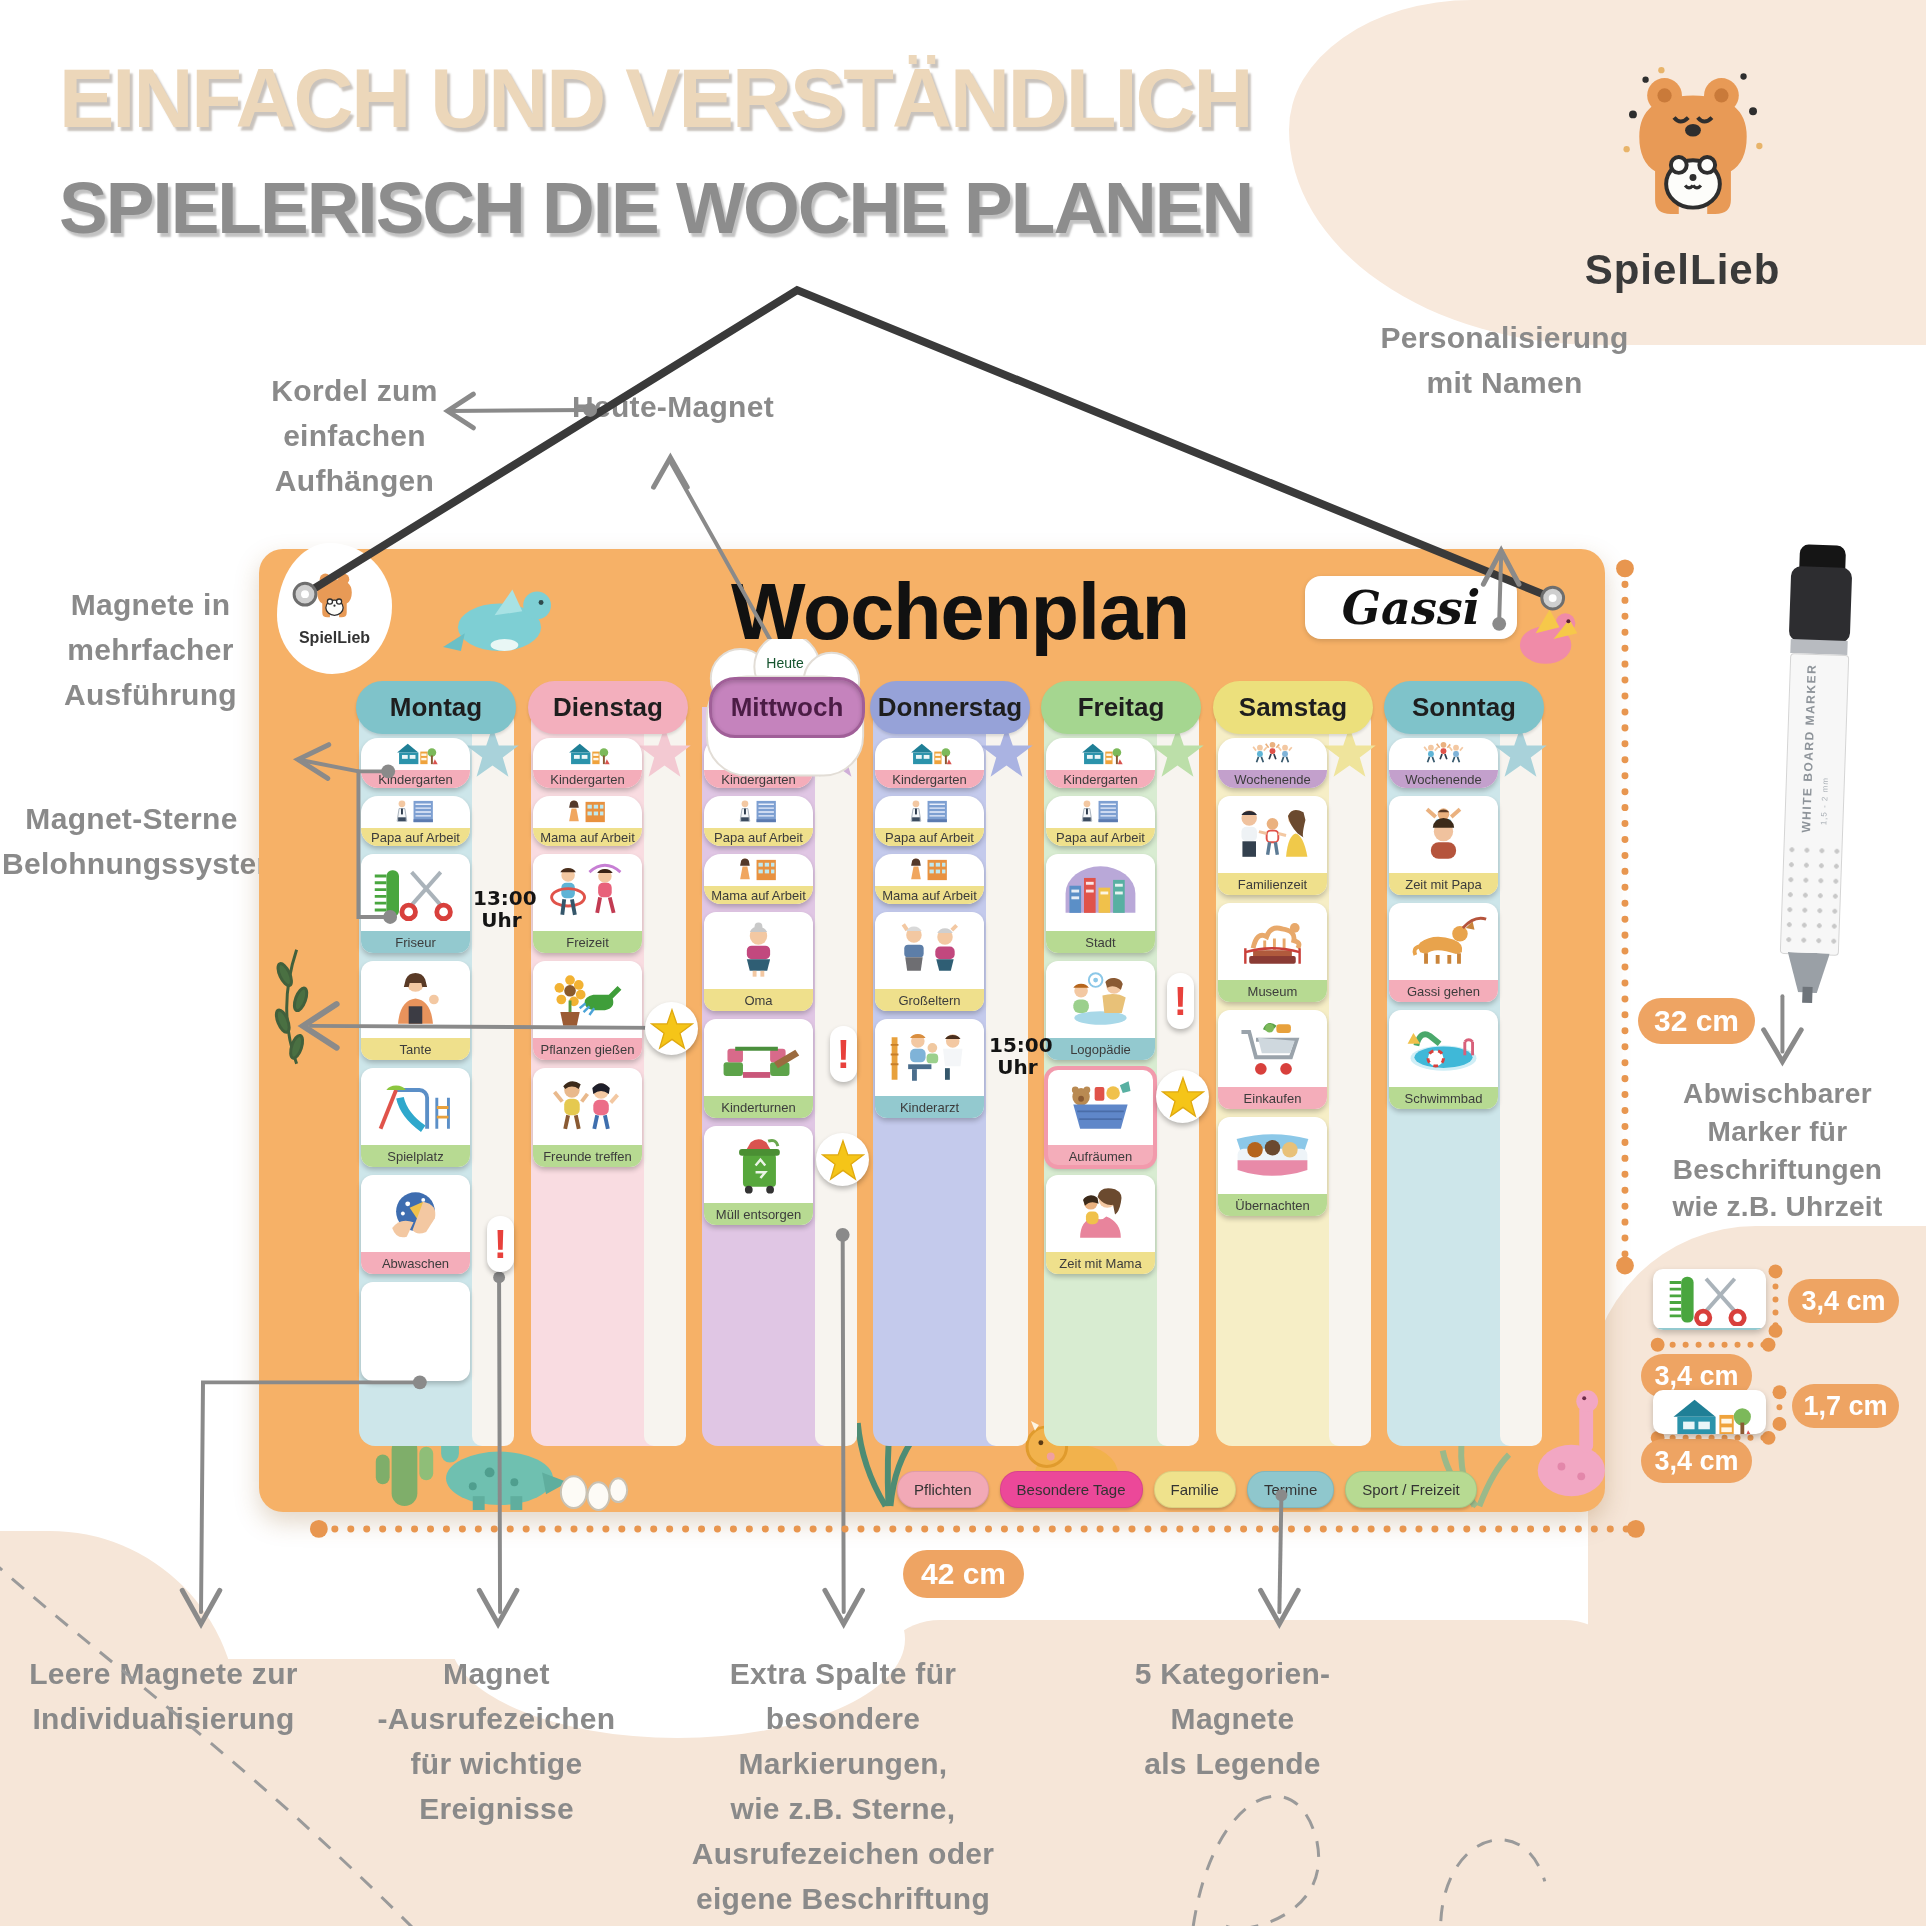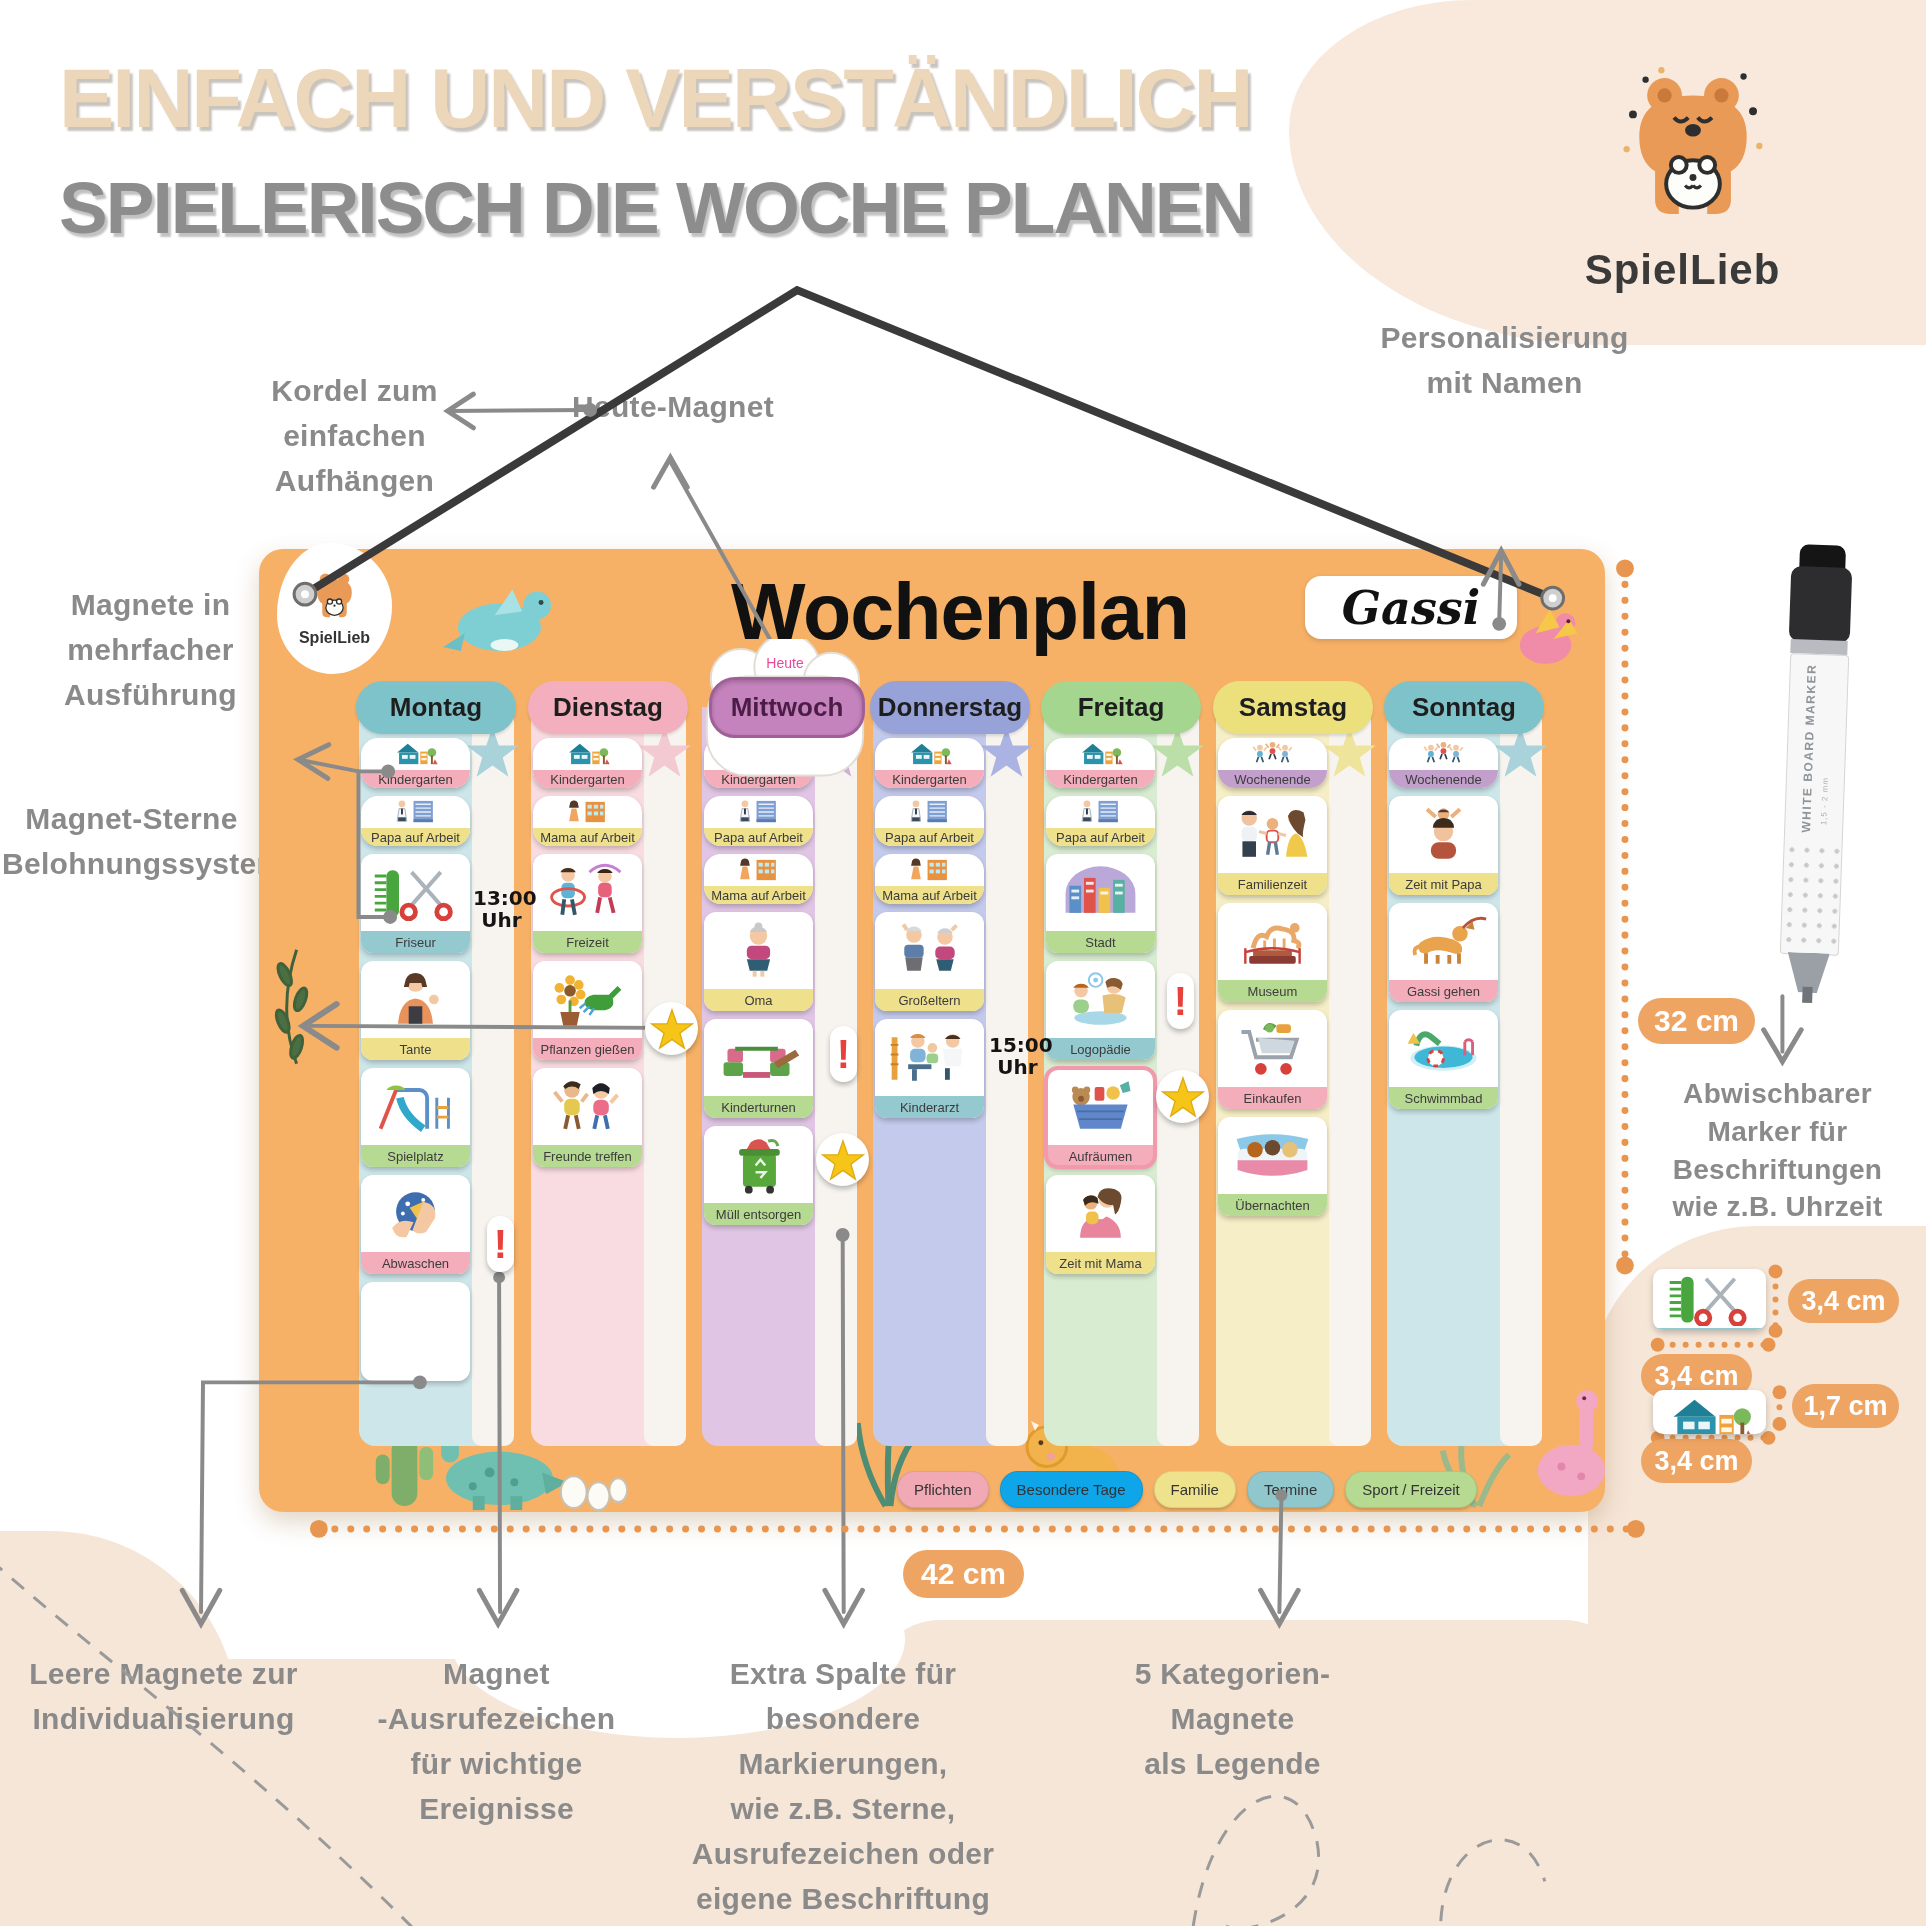--- a/index.html
+++ b/index.html
@@ -66,21 +66,21 @@
          color:#141414;white-space:pre-line;z-index:6;font-family:"DejaVu Sans",sans-serif;}
   .xexcl{position:absolute;width:27px;height:56px;background:#fff;border-radius:13px;z-index:6;
          box-shadow:0 3px 5px rgba(0,0,0,.25);display:flex;align-items:center;justify-content:center;
          color:#e8413c;font-size:40px;font-weight:900;}
   .xstar{position:absolute;width:53px;height:53px;background:#fff;border-radius:50%;z-index:6;
          box-shadow:0 3px 5px rgba(0,0,0,.25);display:flex;align-items:center;justify-content:center;}
   .xstar svg{width:44px;height:44px;}
   
   .cloud{position:absolute;left:693px;top:639px;width:184px;height:150px;z-index:6;}
   .cloud .bg{position:absolute;inset:0;}
-  .cloud .heute{position:absolute;left:0;top:16px;width:100%;text-align:center;font-size:14px;color:#ec4899;}
+  .cloud .heute{position:absolute;left:0;top:16px;width:100%;text-align:center;font-size:14px;color:#14532d;}
   .cloud .daypill{position:absolute;left:16px;top:38px;width:150px;height:55px;background:#c583bd;
         border:3px solid #a05f98;border-radius:26px;display:flex;align-items:center;justify-content:center;
         font-size:26px;font-weight:800;color:#4b1c45;box-shadow:inset 0 2px 4px rgba(0,0,0,.2);}
   
   .legend{position:absolute;left:897px;top:1471px;display:flex;gap:11px;z-index:5;}
   .lpill{height:35px;border-radius:18px;display:flex;align-items:center;justify-content:center;
          font-size:15px;font-weight:500;color:#333;padding:0 16px;box-shadow:0 2px 3px rgba(0,0,0,.18);
          border:1px solid rgba(0,0,0,.08);white-space:nowrap;text-align:right;}
   
   .capsule{position:absolute;background:#eea463;color:#fff;font-weight:800;border-radius:989px;
@@ -1051,21 +1051,21 @@
                 <path d="M72 22 q4 -4 8 0" stroke="#d8607a" stroke-width="3" fill="none"></path>
               </svg>
             </div>
             <div class="mlabel lc-green">Schwimmbad</div>
           </div>
         </div>
       </div>
     </div>
   <div class="legend" id="legend">
       <div class="lpill" style="background: rgb(242, 169, 182);">Pflichten</div>
-      <div class="lpill" style="background: #0ea5e9;">Besondere Tage</div>
+      <div class="lpill" style="background: #ec4899;">Besondere Tage</div>
       <div class="lpill" style="background: rgb(239, 226, 140);">Familie</div>
       <div class="lpill" style="background: rgb(143, 199, 205);">Termine</div>
       <div class="lpill" style="background: rgb(183, 218, 146);">Sport / Freizeit</div>
     </div>
 
   <svg class="overlay" width="1927" height="1927" viewBox="0 0 1946 1946">
     <g stroke="#8a8a8a" stroke-width="4" fill="none" stroke-linecap="round">
 
       <line x1="452" y1="415" x2="594" y2="414"></line>
       <path d="M478 398 L452 415 L478 432" stroke-width="5"></path>

